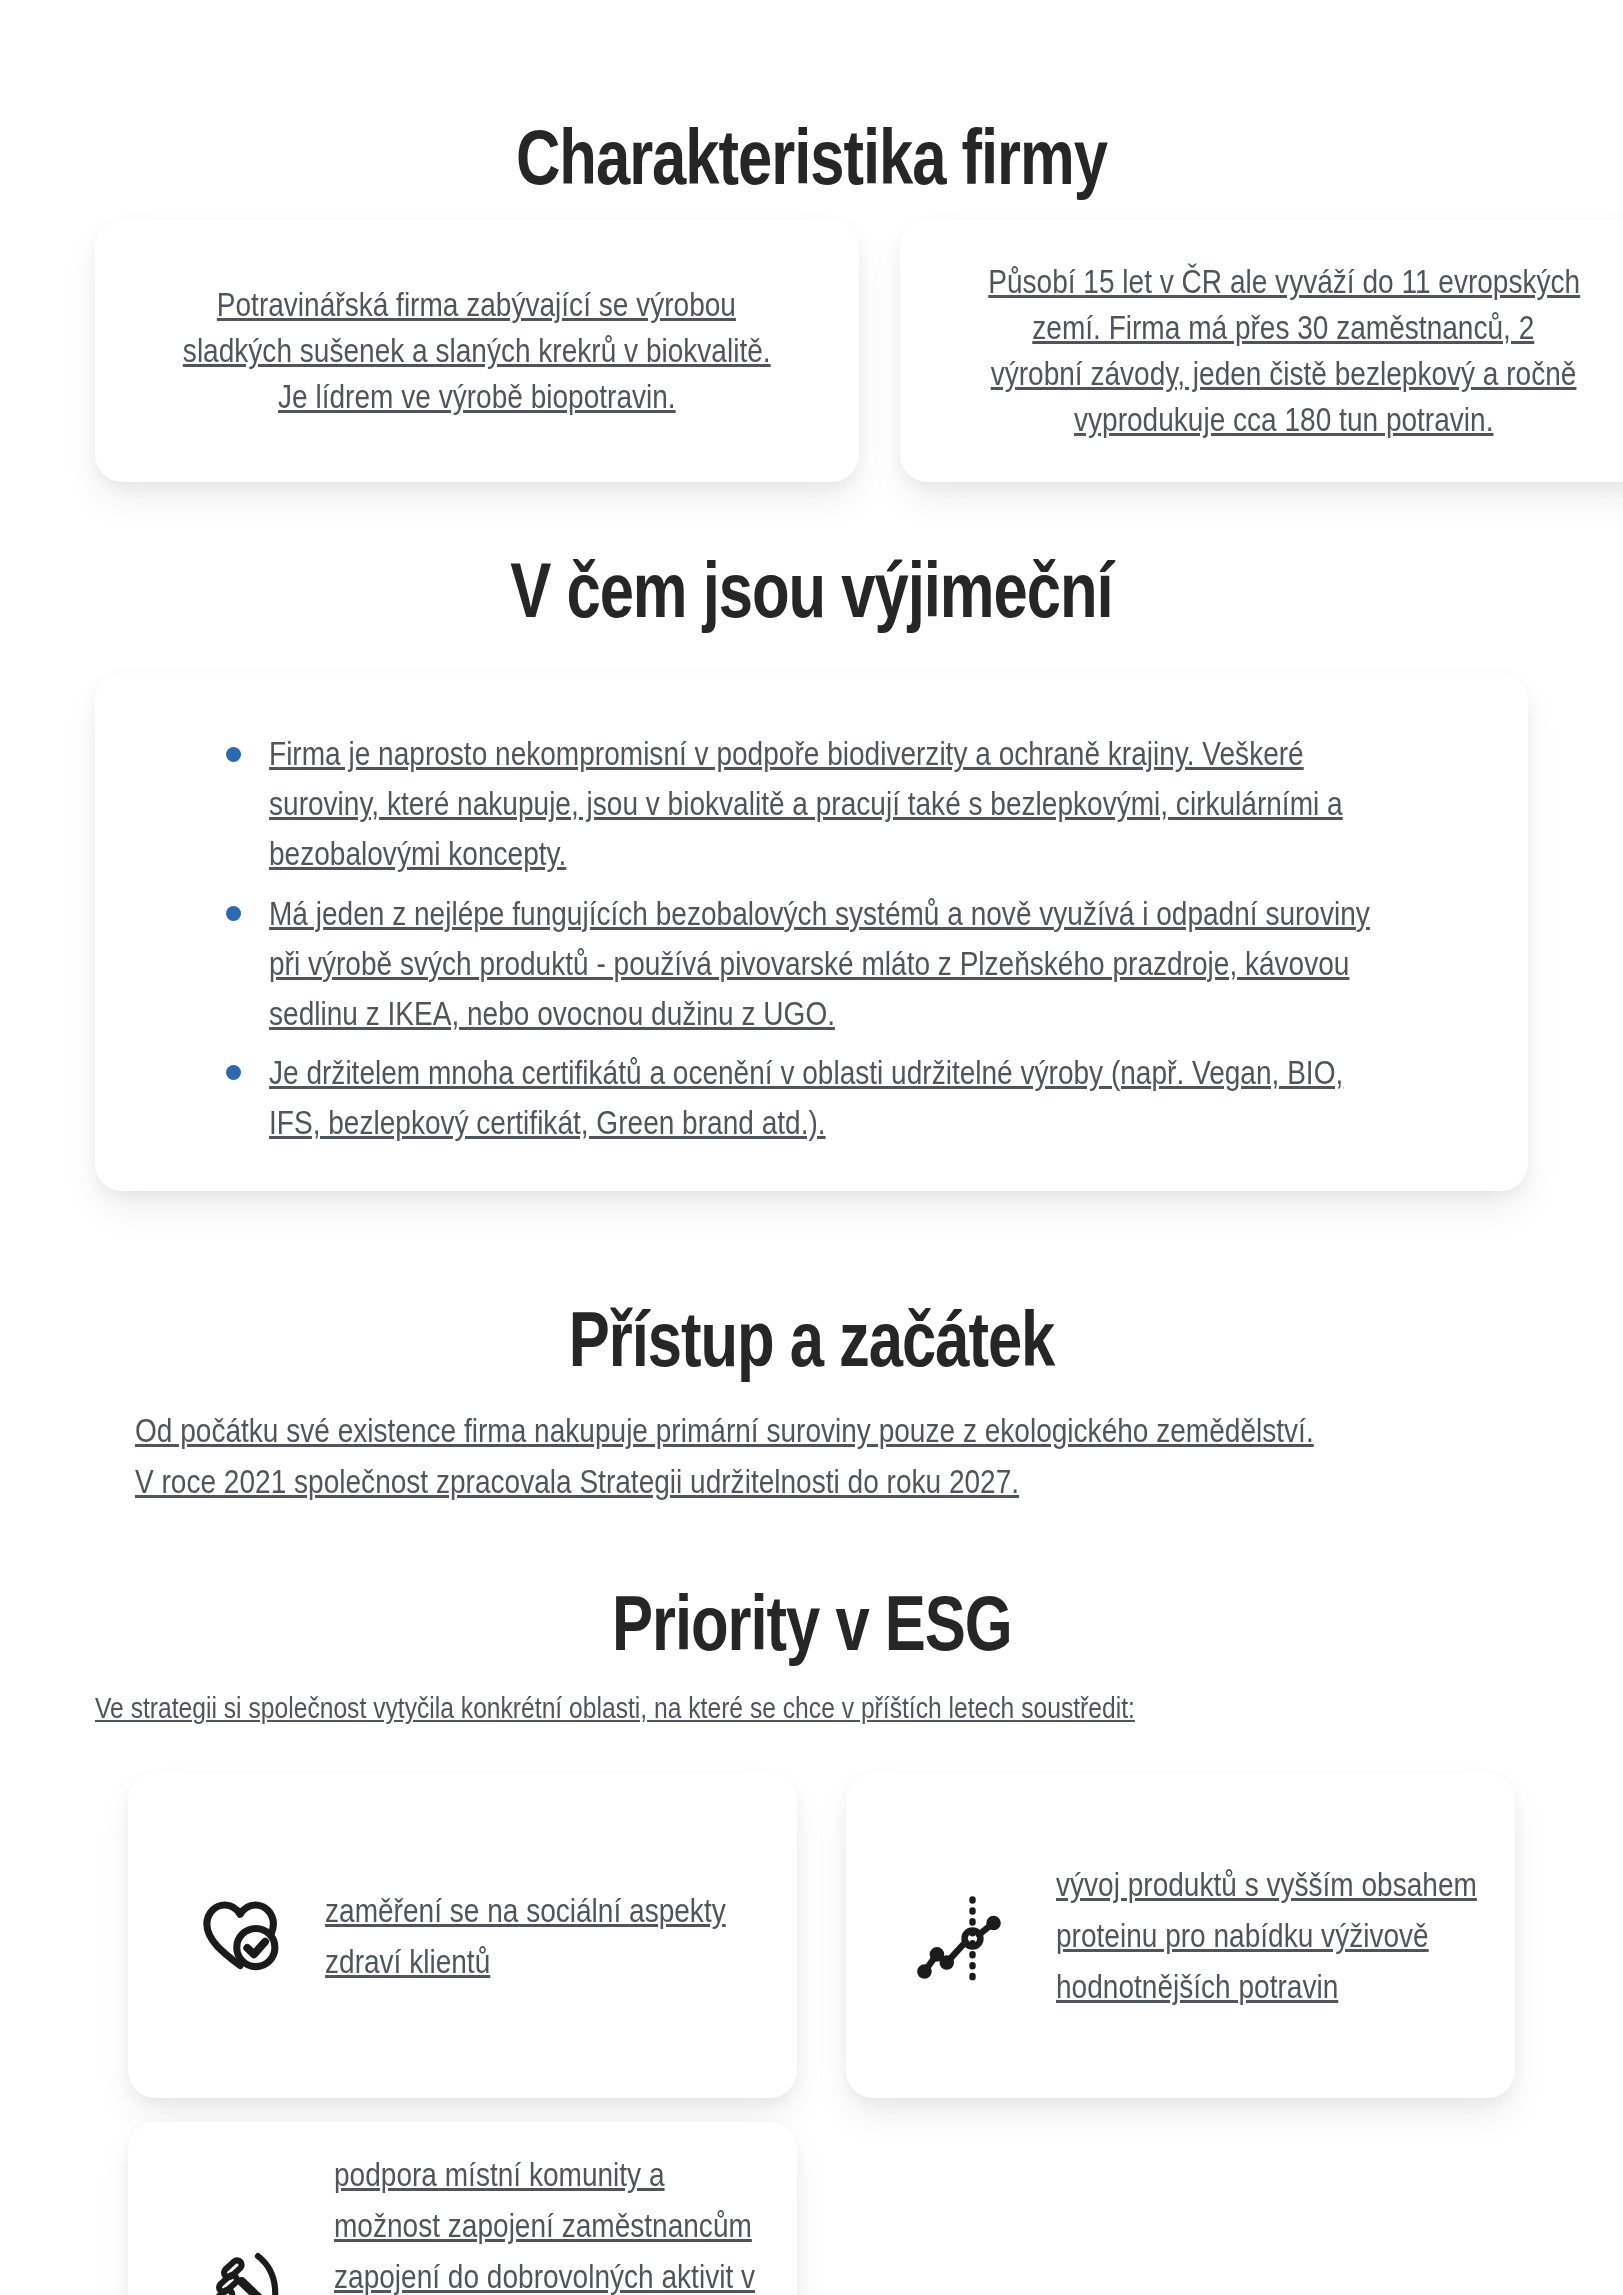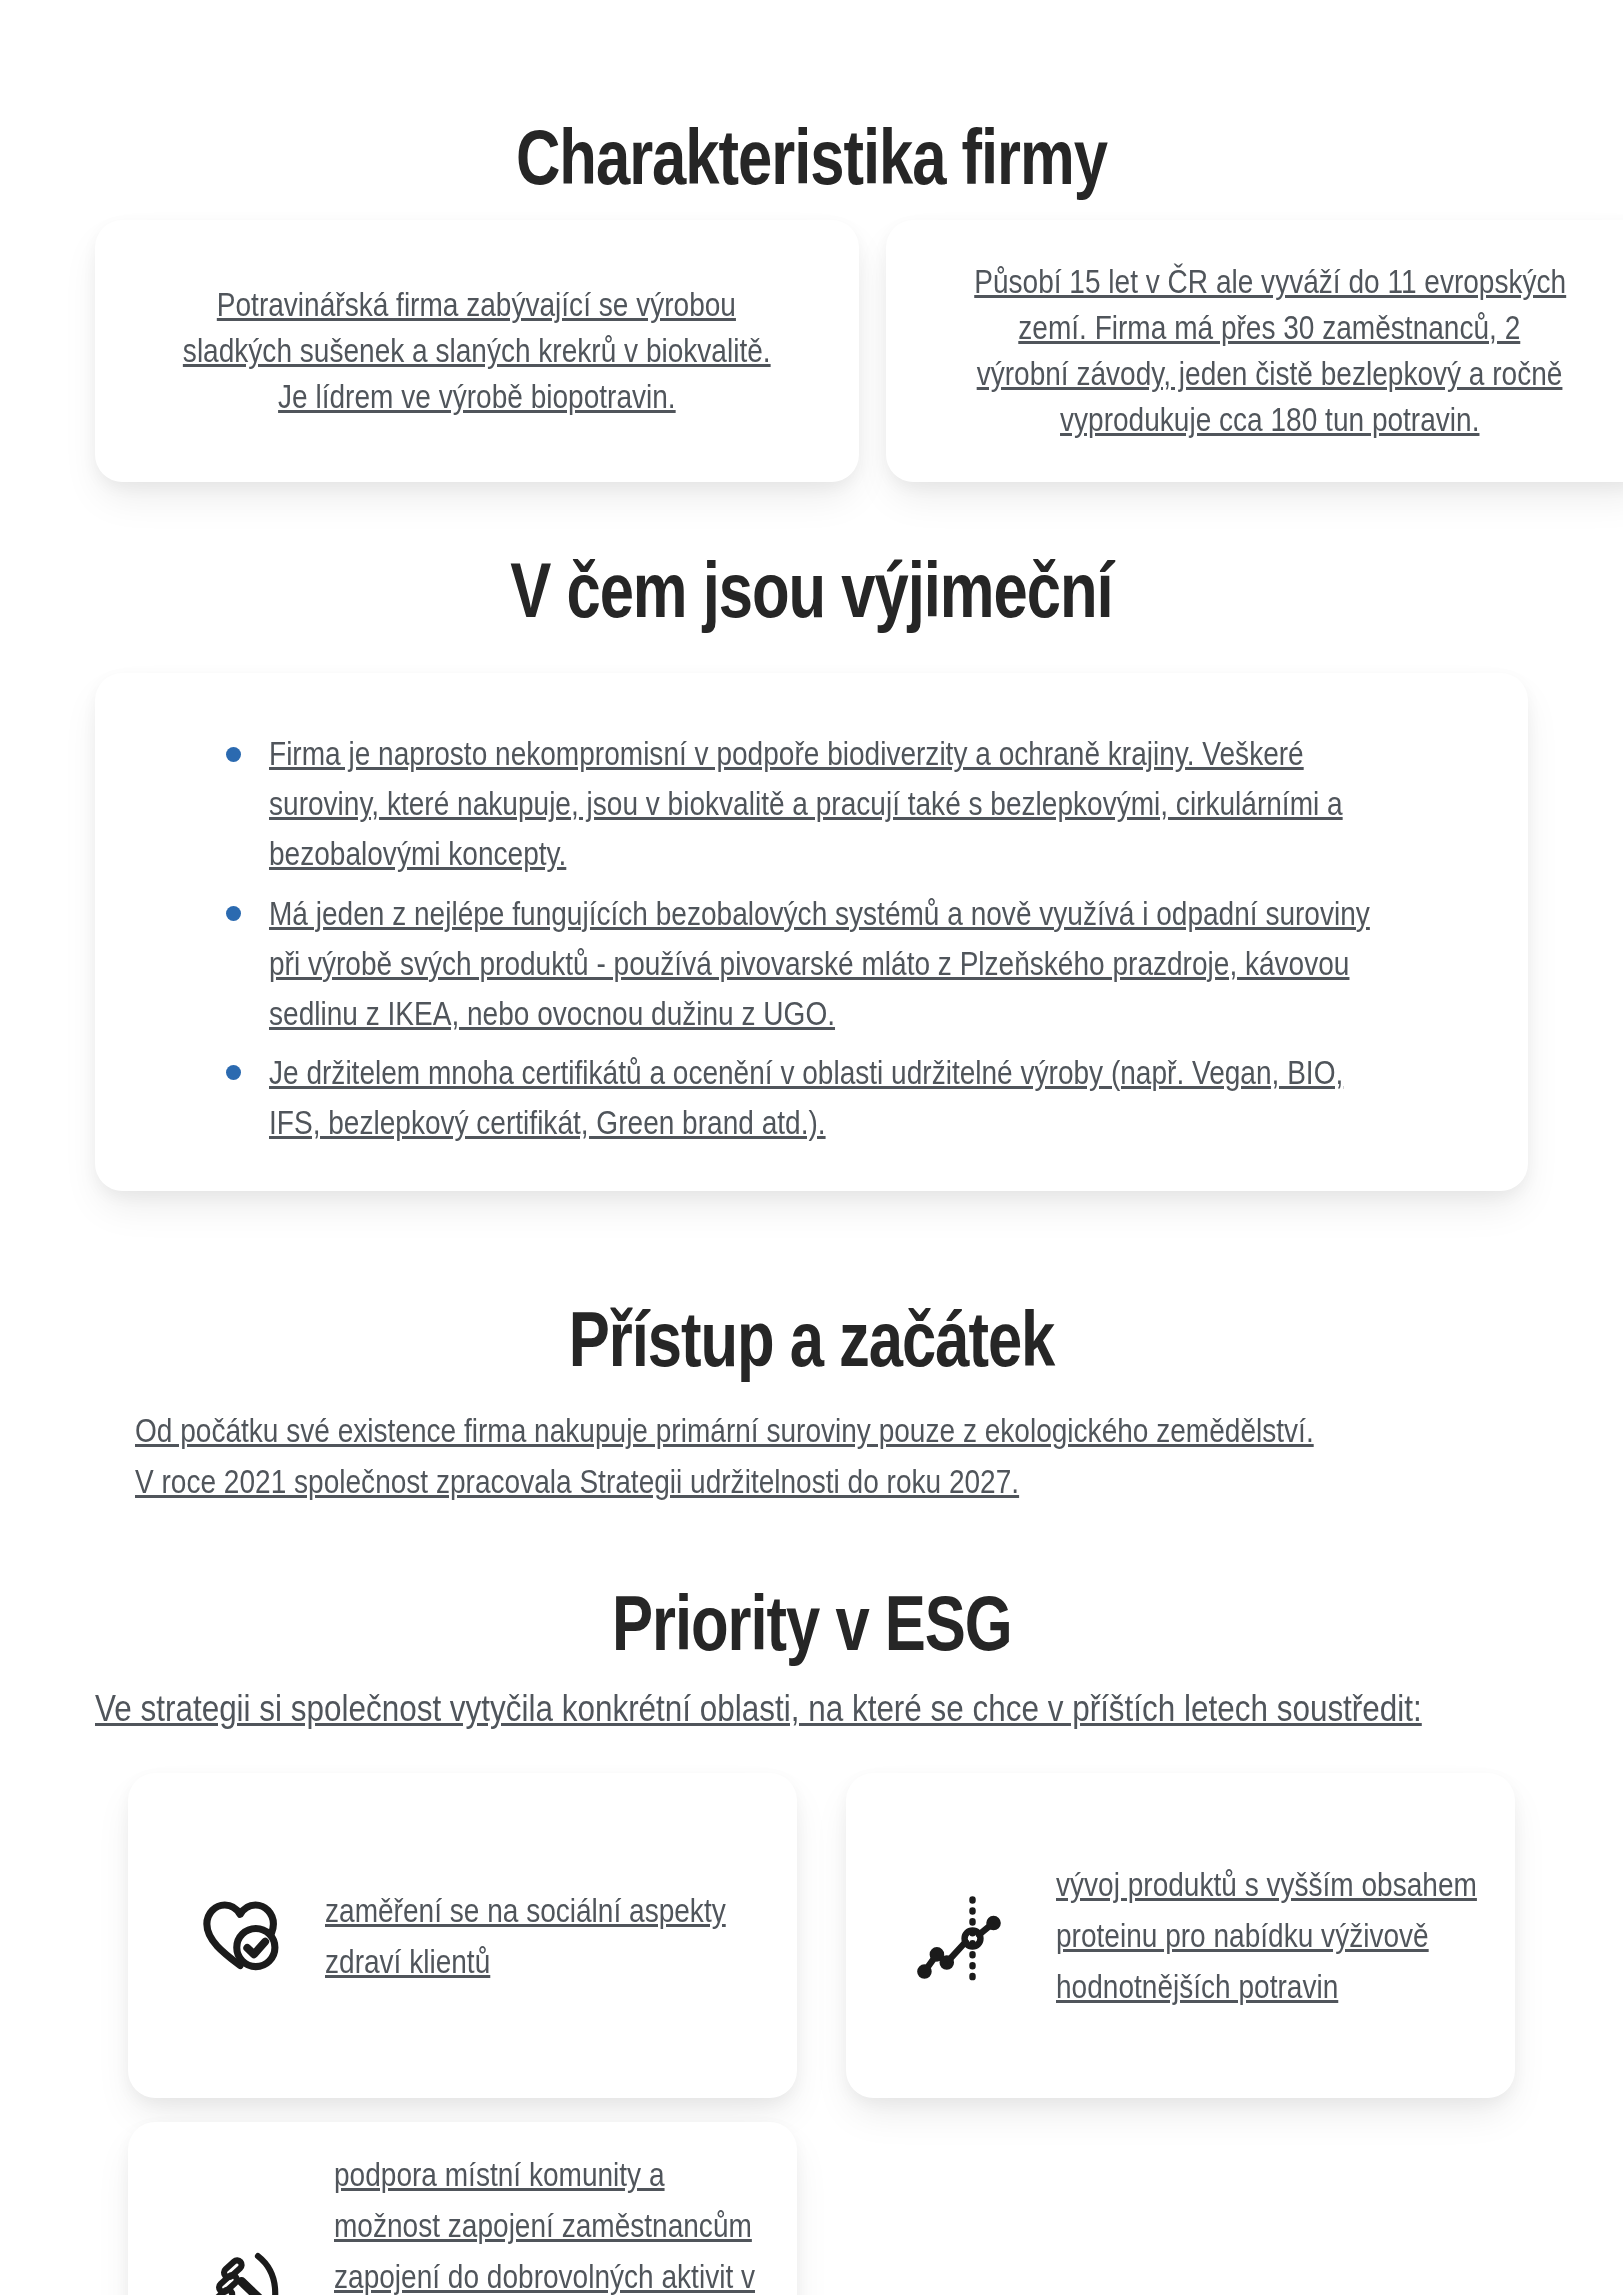--- a/index.html
+++ b/index.html
@@ -19,21 +19,21 @@
   .lineC { white-space:nowrap; transform:scaleX(.85); transform-origin:center; }
   .condL { display:block; transform:scaleX(.85); transform-origin:left top; }
 
   
   .card {
     background:#ffffff; border-radius:27.5px;
     box-shadow:0 19.6px 39px -5.2px rgba(0,0,0,.08), 0 5.2px 14.4px rgba(0,0,0,.045);
   }
 
   
-  .intro-row { display:flex; gap:27px; margin-top:16.4px; }
+  .intro-row { display:flex; gap:41px; margin-top:16.4px; }
   .intro-card {
     flex:1; height:262px; box-sizing:border-box;
     display:flex; flex-direction:column; justify-content:center; align-items:center;
     padding:19.6px 36px; text-align:center;
     font-size:33px; line-height:46px;
   }
 
   .section-title-2 { margin-top:62px; }
 
   
@@ -45,21 +45,21 @@
     position:absolute; left:0; top:17.7px; width:15px; height:15px; border-radius:50%;
     background:#2b6ab0;
   }
   .bullets li .condL { width:1332px; }
 
   .section-title-3 { margin-top:102px; }
   .para { margin-top:19.6px; font-size:33px; line-height:51px;margin-left:40px; }
   .para .condL { white-space:nowrap; }
 
   .section-title-4 { margin-top:70px; }
-  .intro-line { margin-top:13px; font-size:37px; line-height:51px; }
+  .intro-line { margin-top:13px; font-size:29px; line-height:51px; }
   .intro-line .condL { white-space:nowrap; }
 
   
   .priority-grid {
     margin:39px 13px 0 33px;
     display:grid; grid-template-columns:1fr 1fr; column-gap:49px; row-gap:23.6px;
   }
   .pcard {
     box-sizing:border-box; display:flex; align-items:center; gap:38px;
     padding:27.5px 36px 27.5px 69px;

